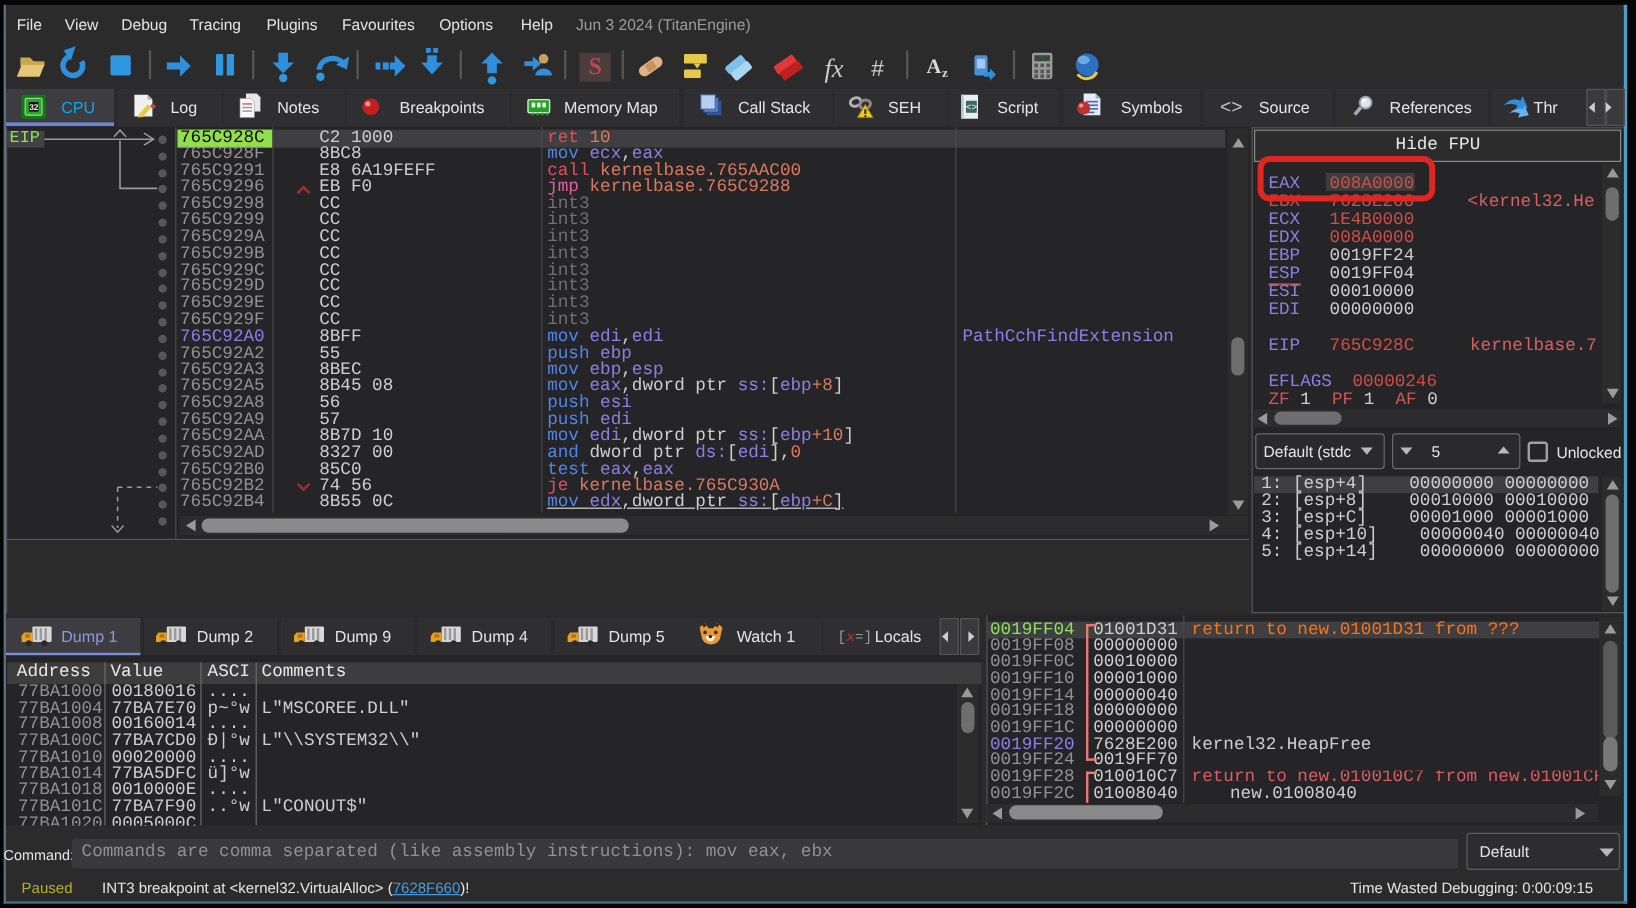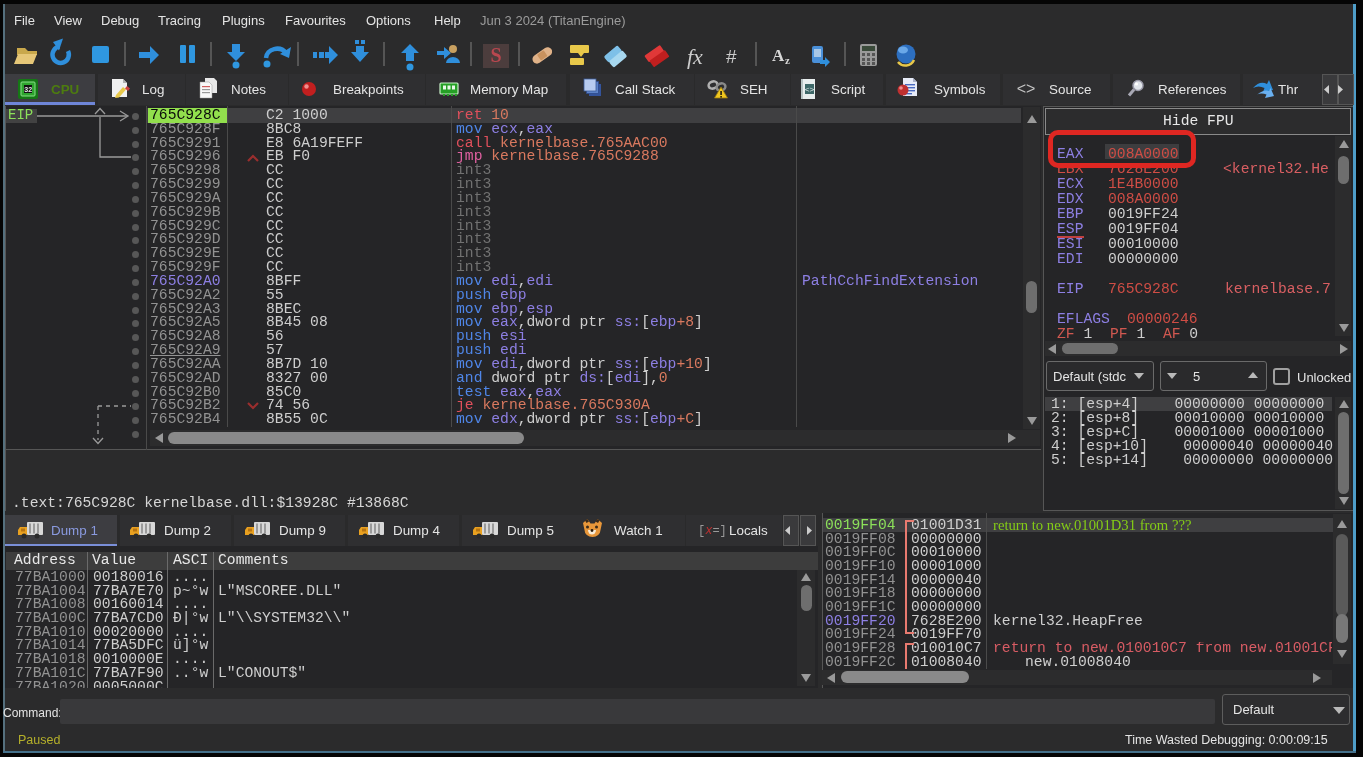--- a/index.html
+++ b/index.html
@@ -221,21 +221,21 @@
   <circle cx="1138" cy="11.5" r="5" fill="#e0e4ea" stroke="#9a9aa8" stroke-width="1.5"></circle>
   <circle cx="1136.5" cy="10" r="1.6" fill="#ffffff"></circle>
   <path d="M1134 15.5 l-5 6" stroke="#a8a8b4" stroke-width="3"></path>
 
   <path d="M1253 14 q7 -8 14 -4 l2 -4 4 10 -10 2 1.5 -4 q-6 -3 -11.5 0 z" fill="#2f8fdc"></path>
   <path d="M1258 20 q6 -5 11 -3 l1.5 -3 3.5 8 -9 2 1.5 -3.5 q-5 -2 -9.5 0 z" fill="#6ab0f0"></path>
 
   <path d="M1329 11 l-5 4.5 5 4.5 z" fill="#cccccc"></path>
   <path d="M1338 11 l5 4.5 -5 4.5 z" fill="#cccccc"></path>
 </svg>
-<span class="s" style="left:51px;top:82px;font-size:13.4px;color:#4d7c0f;font-weight:bold;">CPU</span>
+<span class="s" style="left:51px;top:82px;font-size:13.4px;color:#0ea5e9;">CPU</span>
 <span class="s" style="left:142px;top:82px;font-size:13.4px;">Log</span>
 <span class="s" style="left:231px;top:82px;font-size:13.4px;">Notes</span>
 <span class="s" style="left:333px;top:82px;font-size:13.4px;">Breakpoints</span>
 <span class="s" style="left:470px;top:82px;font-size:13.4px;">Memory Map</span>
 <span class="s" style="left:615px;top:82px;font-size:13.4px;">Call Stack</span>
 <span class="s" style="left:740px;top:82px;font-size:13.4px;">SEH</span>
 <span class="s" style="left:831px;top:82px;font-size:13.4px;">Script</span>
 <span class="s" style="left:934px;top:82px;font-size:13.4px;">Symbols</span>
 <span class="s" style="left:1049px;top:82px;font-size:13.4px;">Source</span>
 <span class="s" style="left:1158px;top:82px;font-size:13.4px;">References</span>
@@ -306,21 +306,21 @@
  <span class="m gray" style="left:150px;top:206px;">765C929B</span>
  <span class="m gray" style="left:150px;top:220px;">765C929C</span>
  <span class="m gray" style="left:150px;top:233px;">765C929D</span>
  <span class="m gray" style="left:150px;top:247px;">765C929E</span>
  <span class="m gray" style="left:150px;top:261px;">765C929F</span>
  <span class="m vio" style="left:150px;top:275px;">765C92A0</span>
  <span class="m gray" style="left:150px;top:289px;">765C92A2</span>
  <span class="m gray" style="left:150px;top:303px;">765C92A3</span>
  <span class="m gray" style="left:150px;top:316px;">765C92A5</span>
  <span class="m gray" style="left:150px;top:330px;">765C92A8</span>
- <span class="m gray" style="left:150px;top:344px;text-decoration:underline;">765C92A9</span>
+ <span class="m gray" style="left:150px;top:344px;">765C92A9</span>
  <span class="m gray" style="left:150px;top:358px;">765C92AA</span>
  <span class="m gray" style="left:150px;top:372px;">765C92AD</span>
  <span class="m gray" style="left:150px;top:386px;">765C92B0</span>
  <span class="m gray" style="left:150px;top:399px;">765C92B2</span>
  <span class="m gray" style="left:150px;top:413px;">765C92B4</span>
 
  <svg style="position:absolute;left:246px;top:150px;" width="14" height="300" viewBox="0 0 14 300">
   <path d="M2 11 l5 -5 5 5" fill="none" stroke="#9a2e2e" stroke-width="2.2"></path>
   <path d="M2 253 l5 5 5 -5" fill="none" stroke="#9a2e2e" stroke-width="2.2"></path>
  </svg>
@@ -364,21 +364,21 @@
  <span class="m" style="left:456px;top:275px;"><span class="blu">mov </span><span class="vio">edi</span><span class="wht">,</span><span class="vio">edi</span></span>
  <span class="m" style="left:456px;top:289px;"><span class="blu">push </span><span class="vio">ebp</span></span>
  <span class="m" style="left:456px;top:303px;"><span class="blu">mov </span><span class="vio">ebp</span><span class="wht">,</span><span class="vio">esp</span></span>
  <span class="m" style="left:456px;top:316px;"><span class="blu">mov </span><span class="vio">eax</span><span class="wht">,dword ptr </span><span class="vio">ss:</span><span class="wht">[</span><span class="vio">ebp</span><span class="sal">+8</span><span class="wht">]</span></span>
  <span class="m" style="left:456px;top:330px;"><span class="blu">push </span><span class="vio">esi</span></span>
  <span class="m" style="left:456px;top:344px;"><span class="blu">push </span><span class="vio">edi</span></span>
  <span class="m" style="left:456px;top:358px;"><span class="blu">mov </span><span class="vio">edi</span><span class="wht">,dword ptr </span><span class="vio">ss:</span><span class="wht">[</span><span class="vio">ebp</span><span class="sal">+10</span><span class="wht">]</span></span>
  <span class="m" style="left:456px;top:372px;"><span class="blu">and </span><span class="wht">dword ptr </span><span class="vio">ds:</span><span class="wht">[</span><span class="vio">edi</span><span class="wht">],</span><span class="sal">0</span></span>
  <span class="m" style="left:456px;top:386px;"><span class="blu">test </span><span class="vio">eax</span><span class="wht">,</span><span class="vio">eax</span></span>
  <span class="m" style="left:456px;top:399px;"><span class="red">je </span><span class="sal">kernelbase.765C930A</span></span>
- <span class="m" style="left:456px;top:413px;"><span class="blu">mov </span><span class="vio">edx</span><span class="wht">,dword ptr </span><span class="vio">ss:</span><span class="wht">[</span><span class="vio">ebp</span><span class="sal">+C</span><span class="wht">]</span></span>
+ <span class="m" style="left:456px;top:413px;text-decoration:underline;"><span class="blu">mov </span><span class="vio">edx</span><span class="wht">,dword ptr </span><span class="vio">ss:</span><span class="wht">[</span><span class="vio">ebp</span><span class="sal">+C</span><span class="wht">]</span></span>
 
  <span class="m vio" style="left:802px;top:275px;">PathCchFindExtension</span>
 
  <div class="sbtrack" style="left:1023px;top:107px;width:17px;height:322px;background:#2c2c2d;"></div>
  <div class="arr" style="left:1027px;top:115px;border-left:5px solid transparent;border-right:5px solid transparent;border-bottom:8px solid #9a9a9a;"></div>
  <div class="sbthumb" style="left:1026px;top:281px;width:11px;height:32px;background:#6e6e6e;"></div>
  <div class="arr" style="left:1027px;top:417px;border-left:5px solid transparent;border-right:5px solid transparent;border-top:8px solid #9a9a9a;"></div>
 
  <div class="sbtrack" style="left:150px;top:430px;width:890px;height:16px;background:#2c2c2d;"></div>
  <div class="arr" style="left:155px;top:433px;border-top:5px solid transparent;border-bottom:5px solid transparent;border-right:8px solid #9a9a9a;"></div>
@@ -448,21 +448,20 @@
  <span class="m wht" style="left:1051px;top:440px;">4: [esp+10]    00000040 00000040</span>
  <span class="m wht" style="left:1051px;top:454px;">5: [esp+14]    00000000 00000000</span>
 
  <div class="sbtrack" style="left:1335px;top:397px;width:16px;height:112px;background:#2c2c2d;"></div>
  <div class="arr" style="left:1339px;top:400px;border-left:5px solid transparent;border-right:5px solid transparent;border-bottom:8px solid #9a9a9a;"></div>
  <div class="sbthumb" style="left:1338px;top:412px;width:11px;height:82px;background:#6e6e6e;"></div>
  <div class="arr" style="left:1339px;top:497px;border-left:5px solid transparent;border-right:5px solid transparent;border-top:8px solid #9a9a9a;"></div>
 </div>
 
 <div class="line" style="left:5px;top:450px;width:1px;height:61px;background:#565656;"></div>
-<span class="m" style="left:12px;top:497px;">.text:765C928C kernelbase.dll:$13928C #13868C</span>
 
 <div id="dumptabs" style="position:absolute;left:5px;top:515px;width:828px;height:31px;background:#2a2a2b;">
  <div class="tab" style="left:0px;width:112px;background:#3d3d41;"></div>
  <div class="tab" style="left:115px;width:111px;"></div>
  <div class="tab" style="left:229px;width:111px;"></div>
  <div class="tab" style="left:343px;width:111px;"></div>
  <div class="tab" style="left:457px;width:108px;"></div>
  <div class="tab" style="left:565px;width:115px;"></div>
  <div class="tab" style="left:681px;width:96px;"></div>
  <div class="tab" style="left:778px;width:16px;background:#3a3a3c;border:1px solid #555;"></div>
@@ -548,21 +547,21 @@
  <div class="arr" style="left:801px;top:573px;border-left:5px solid transparent;border-right:5px solid transparent;border-bottom:8px solid #9a9a9a;"></div>
  <div class="sbthumb" style="left:801px;top:585px;width:11px;height:26px;background:#6e6e6e;"></div>
  <div class="arr" style="left:801px;top:674px;border-left:5px solid transparent;border-right:5px solid transparent;border-top:8px solid #9a9a9a;"></div>
 </div>
 
 <div class="panel" id="stack" style="left:822px;top:513px;width:531px;height:175px;border-left:1px solid #565656;"></div>
 <div id="stackcontent">
  <div style="position:absolute;left:823px;top:518px;width:510px;height:14px;background:#3f3f41;"></div>
  <span class="m grn" style="left:825px;top:519px;">0019FF04</span>
       <span class="m wht" style="left:911px;top:519px;">01001D31</span>
-      <span class="m" style="left:993px;top:519px;color:#84cc16;font-family:Liberation Serif, serif;">return to new.01001D31 from ???</span>
+      <span class="m" style="left:993px;top:519px;color:#f97316;">return to new.01001D31 from ???</span>
  <span class="m gray" style="left:825px;top:533px;">0019FF08</span>
       <span class="m wht" style="left:911px;top:533px;">00000000</span>
  <span class="m gray" style="left:825px;top:546px;">0019FF0C</span>
       <span class="m wht" style="left:911px;top:546px;">00010000</span>
  <span class="m gray" style="left:825px;top:560px;">0019FF10</span>
       <span class="m wht" style="left:911px;top:560px;">00001000</span>
  <span class="m gray" style="left:825px;top:574px;">0019FF14</span>
       <span class="m wht" style="left:911px;top:574px;">00000040</span>
  <span class="m gray" style="left:825px;top:587px;">0019FF18</span>
       <span class="m wht" style="left:911px;top:587px;">00000000</span>
@@ -598,21 +597,23 @@
  <div class="arr" style="left:827px;top:673px;border-top:5px solid transparent;border-bottom:5px solid transparent;border-right:8px solid #9a9a9a;"></div>
  <div class="sbthumb" style="left:841px;top:671px;width:128px;height:12px;background:#8a8a8a;"></div>
  <div class="arr" style="left:1313px;top:673px;border-top:5px solid transparent;border-bottom:5px solid transparent;border-left:8px solid #9a9a9a;"></div>
 </div>
 
 <div style="position:absolute;left:5px;top:688px;width:1348px;height:9px;background:#2b2b2c;"></div>
 
 <div id="cmdbar" style="position:absolute;left:5px;top:696px;width:1348px;height:32px;background:#2b2b2c;"></div>
 <span class="s" style="left:3px;top:706px;font-size:12px;">Command:</span>
 <div style="position:absolute;left:60px;top:699px;width:1155px;height:25px;background:#39393b;border-radius:2px;"></div>
+<span class="m" style="left:68px;top:704px;color:#909090;">Commands are comma separated (like assembly instructions): mov eax, ebx</span>
 <div style="position:absolute;left:1222px;top:694px;width:128px;height:31px;background:#2d2d2f;border:1px solid #5d5d5d;border-radius:3px;"></div>
 <span class="s" style="left:1233px;top:702px;">Default</span>
 <div class="arr" style="left:1333px;top:707px;border-left:6px solid transparent;border-right:6px solid transparent;border-top:7px solid #b9b9b9;"></div>
 
 <div id="statusbar" style="position:absolute;left:5px;top:728px;width:1348px;height:23px;background:#2b2b2c;"></div>
 <span class="s" style="left:18px;top:733px;color:#b5b02a;font-size:12.5px;">Paused</span>
+<span class="s" style="left:85px;top:733px;font-size:12.5px;">INT3 breakpoint at &lt;kernel32.VirtualAlloc&gt; (<span style="color:#4a9ae0;text-decoration:underline;">7628F660</span>)!</span>
 <span class="s" style="left:1125px;top:733px;font-size:12.5px;">Time Wasted Debugging: 0:00:09:15</span>
 
 </div>
 
 </body></html>

